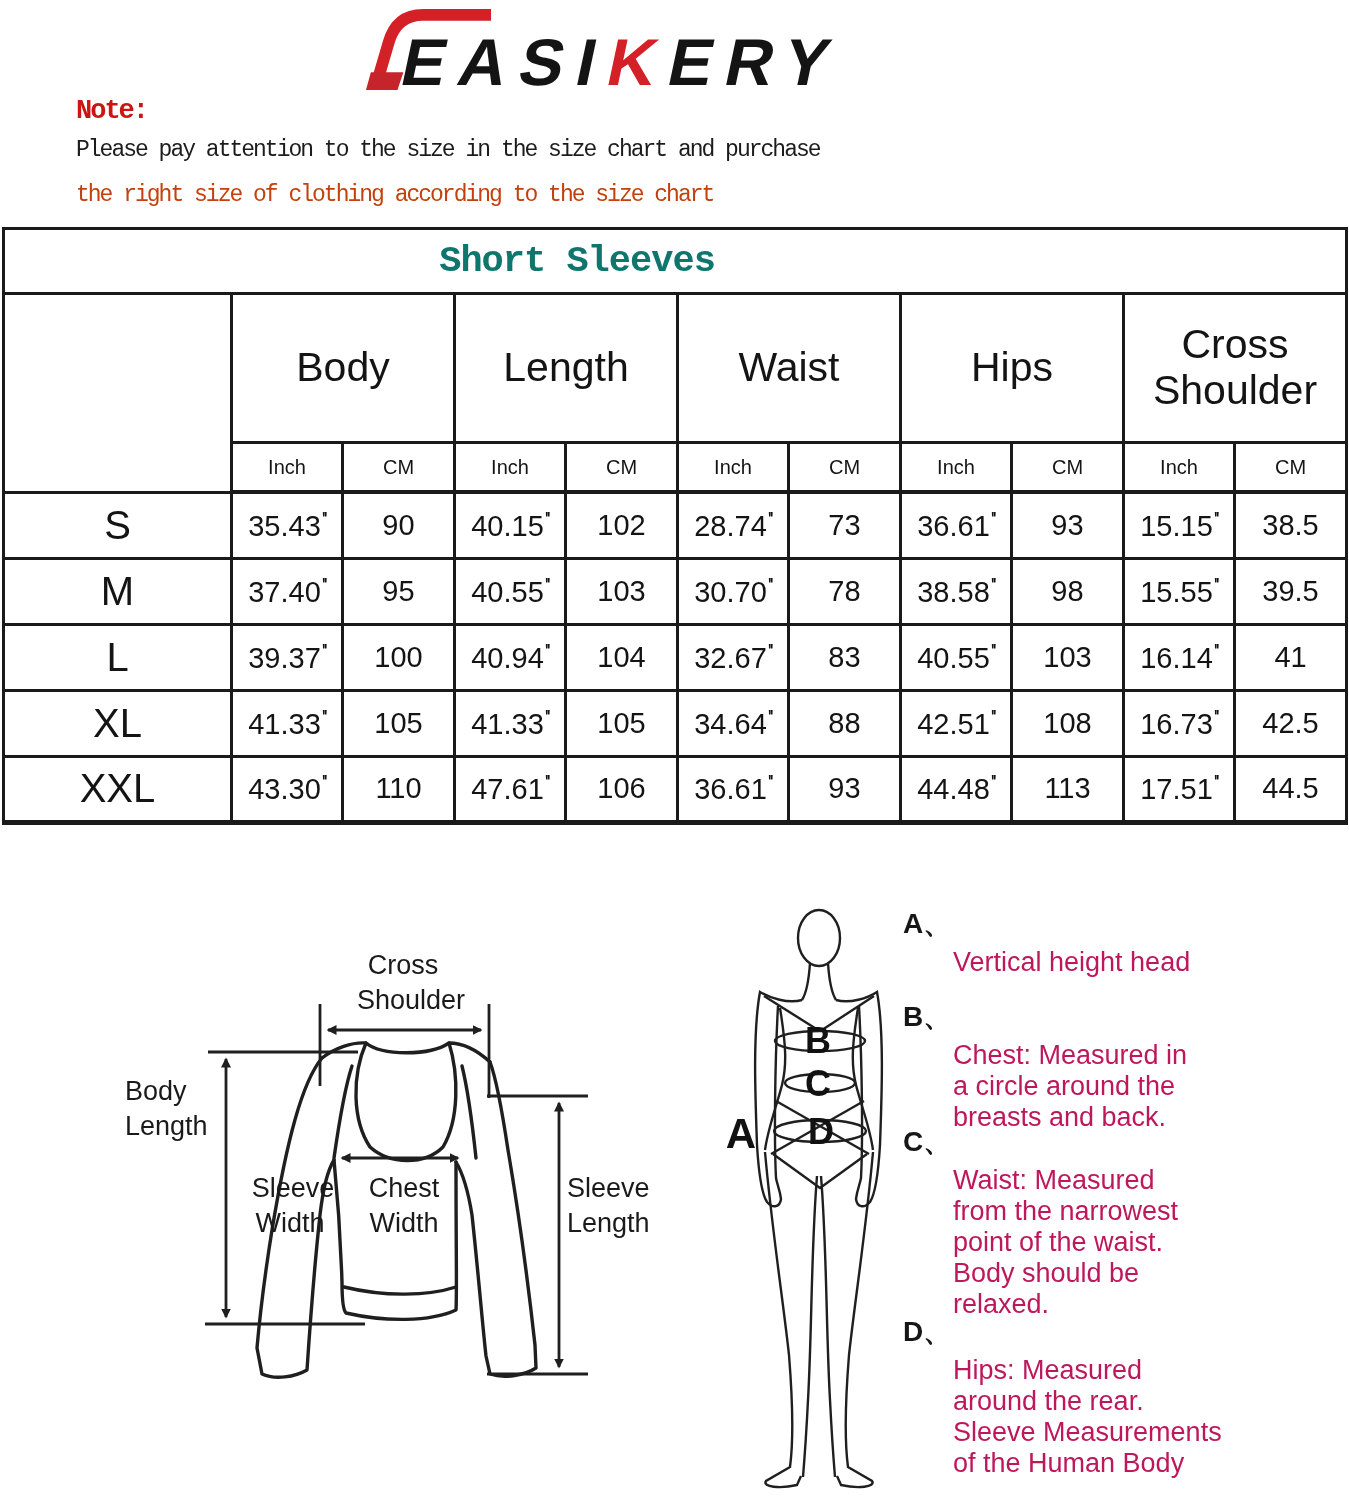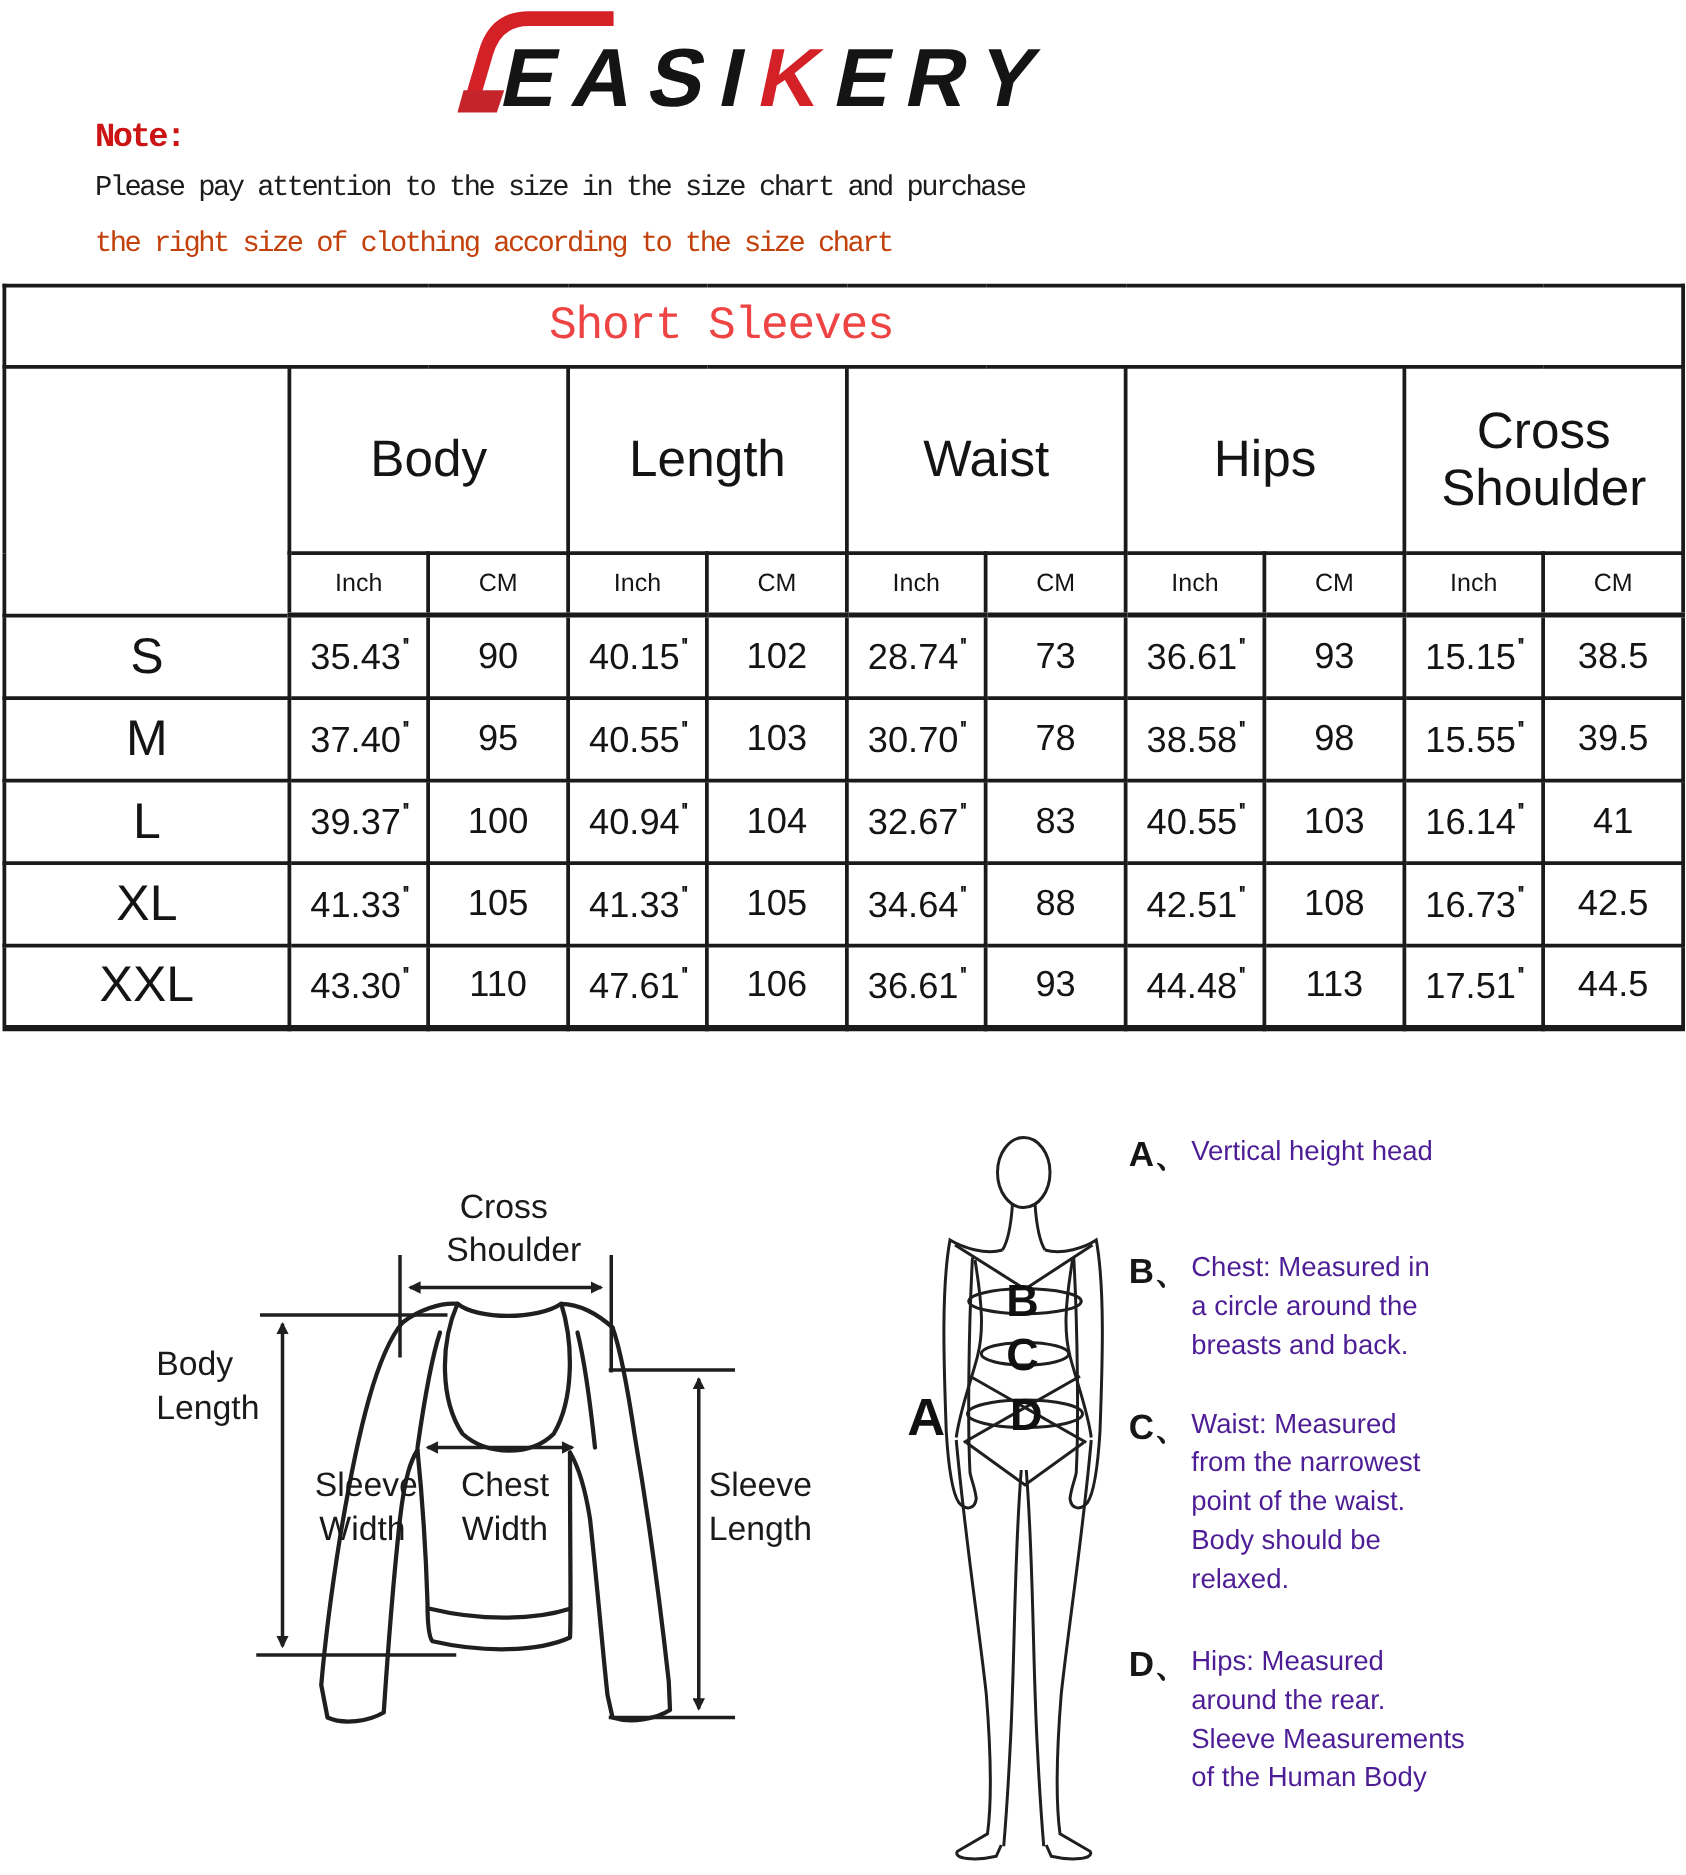--- a/index.html
+++ b/index.html
@@ -18,43 +18,43 @@
   .note-label{position:absolute;left:60px;top:96px;font-size:27px;color:#cc1414;font-weight:bold;}
   .note-line1{position:absolute;left:60px;top:137px;font-size:23px;color:#1c1c1c;text-align:center;}
   .note-line2{position:absolute;left:60px;top:182px;font-size:23px;color:#c2410c;}
 
   
   table.size-chart{position:absolute;left:2px;top:227px;width:1343px;table-layout:fixed;
         border-collapse:collapse;border:3px solid #1a1a1a;border-bottom-width:5px;}
   .size-chart th,.size-chart td{border:3px solid #1a1a1a;text-align:center;vertical-align:middle;
         padding:0;color:#141414;font-weight:normal;}
   .size-chart tr.title-row th{height:62px;border-bottom:3px solid #1a1a1a;}
-  .title-text{font-family:"Liberation Mono",monospace;letter-spacing:-1px;font-size:37px;color:#ef4444;
-        position:relative;left:-98px;white-space:nowrap;}
+  .title-text{font-family:"Liberation Mono",monospace;letter-spacing:-1px;font-size:37px;color:#0f766e;
+        position:relative;left:-98px;white-space:nowrap;font-weight:bold;}
   .size-chart tr.head-row th{height:146px;font-size:41px;line-height:1.12;padding:0 6px;}
   .size-chart tr.unit-row th{height:46px;font-size:20px;border-bottom:4px solid #1a1a1a;}
   .size-chart tbody tr{height:66px;}
   .size-chart tbody th.size{font-size:40px;}
   .size-chart tbody td{font-size:29px;}
   .prime{font-size:0.72em;vertical-align:0.5em;letter-spacing:-2px;margin-left:1px;}
 
   
   .shirt-svg{position:absolute;left:100px;top:930px;width:620px;height:470px;}
   .figure-svg{position:absolute;left:715px;top:885px;width:255px;height:615px;}
   .diagram-line{stroke:#1f1f1f;stroke-width:3.4;fill:none;stroke-linecap:round;stroke-linejoin:round;}
   .thin-line{stroke:#1f1f1f;stroke-width:2.4;fill:none;}
   .arrow-line{stroke:#1f1f1f;stroke-width:2.8;fill:none;}
   .svg-label{font-family:"Liberation Sans",sans-serif;font-size:27px;fill:#1a1a1a;}
   .svg-letter{font-family:"Liberation Sans",sans-serif;font-weight:bold;fill:#111;}
 
   
   .measure-list{position:absolute;left:903px;top:900px;width:360px;height:590px;}
   .m-item{position:absolute;left:0;width:360px;}
   .m-key{position:absolute;left:0;top:0;font-size:28px;font-weight:bold;color:#161616;}
-  .m-text{margin-left:50px;font-size:22px;line-height:31px;color:#4c1d95;}
+  .m-text{margin-left:50px;font-size:27px;line-height:31px;color:#be185d;margin-top:42px;}
 </style>
 </head>
 <body>
 
 <div class="page">
 
   <div class="logo">
     <svg class="logo-bracket" viewBox="358 0 130 95" preserveAspectRatio="none">
       <path d="M488,11 L419,11 Q392,11 384,39 L374,73" stroke="#d42127" stroke-width="12" fill="none"></path>
       <path d="M366,69 L399,69 L393,87 L361,87 Z" fill="#c6242b"></path>

